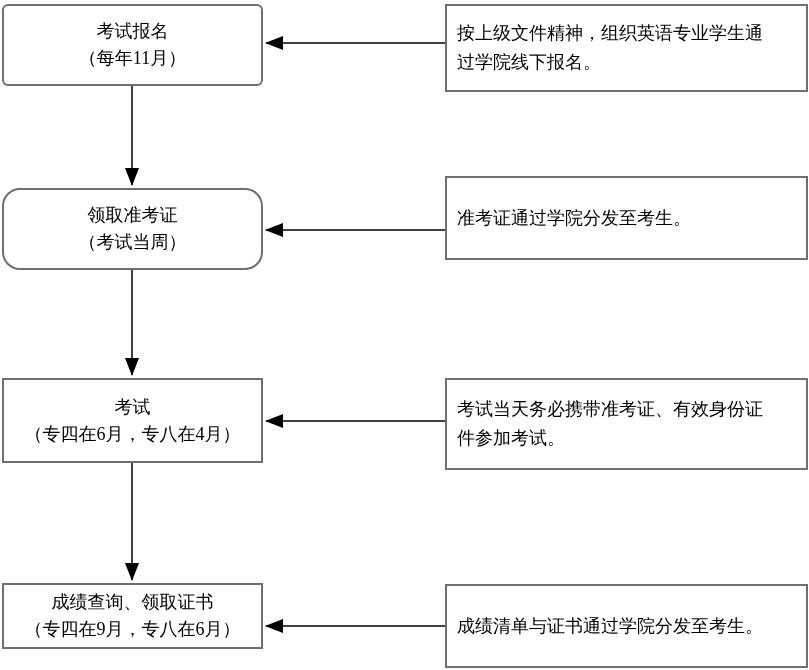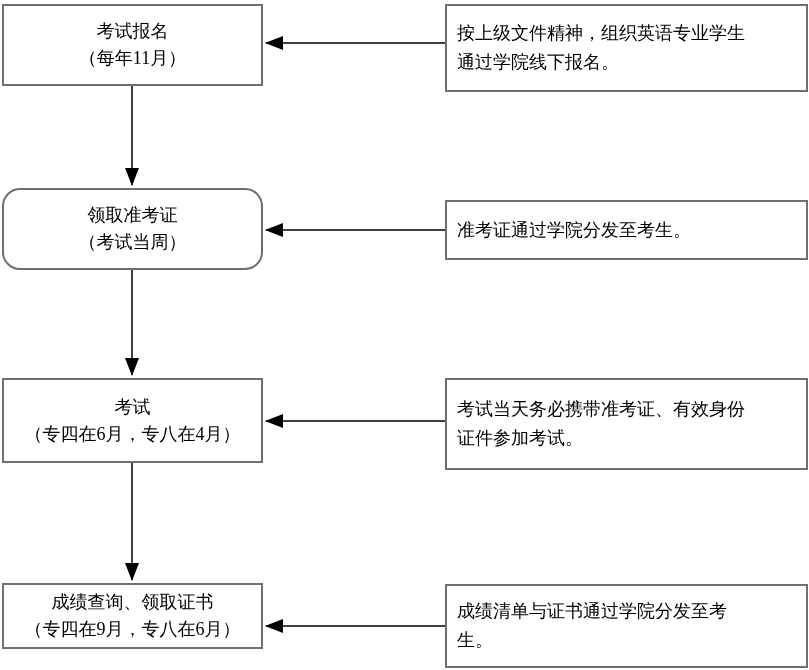--- a/index.html
+++ b/index.html
@@ -32,28 +32,28 @@
     line-height: 27px;
   }
   .note-box {
     left: 445px;
     width: 363px;
     align-items: flex-start;
     justify-content: center;
     text-align: left;
     font-size: 18px;
     line-height: 29px;
-    padding: 6px 44px 6px 10px;
+    padding: 6px 30px 6px 10px;
   }
-  #step-1 { top: 4px;   height: 82px; }
+  #step-1 { top: 4px;   height: 82px; border-radius: 6px; }
   #step-2 { top: 188px; height: 82px; border-radius: 18px; }
   #step-3 { top: 378px; height: 85px; text-align: right; }
   #step-4 { top: 583px; height: 66px; }
   #note-1 { top: 4px;   height: 88px; }
-  #note-2 { top: 200px; height: 60px; }
+  #note-2 { top: 176px; height: 84px; }
   #note-3 { top: 378px; height: 92px; font-family: Liberation Serif, serif; }
   #note-4 { top: 584px; height: 84px; }
   .connector-layer {
     position: absolute;
     left: 0; top: 0;
     width: 809px; height: 670px;
     pointer-events: none;
   }
   .connector-layer line {
     stroke: #000000;

